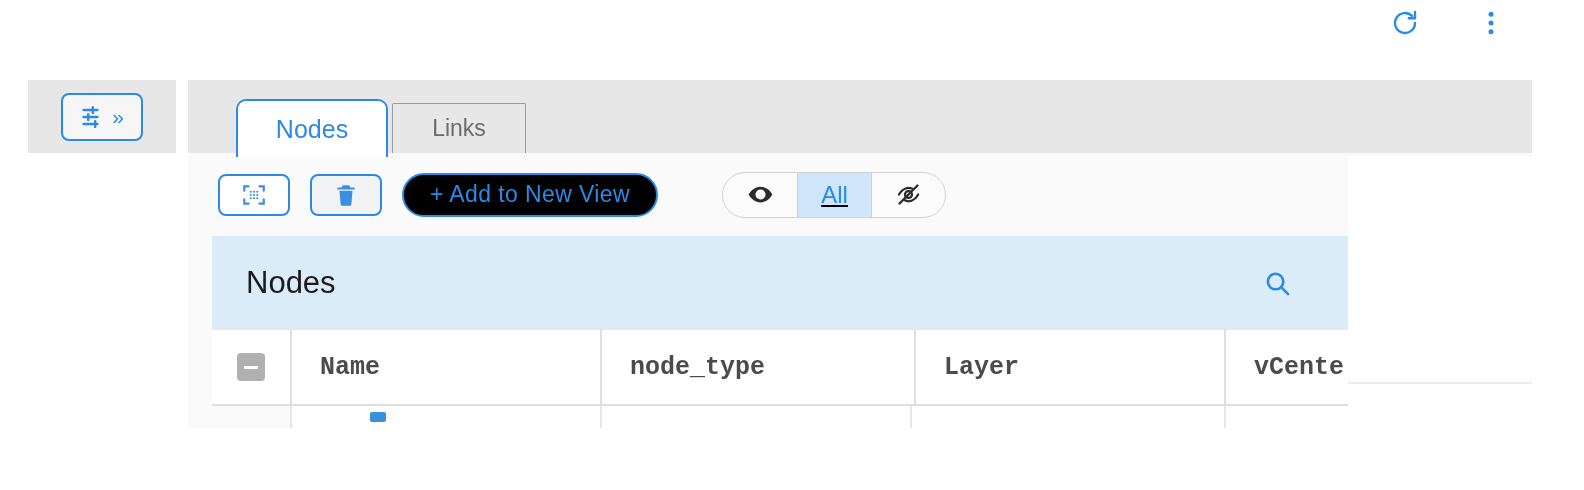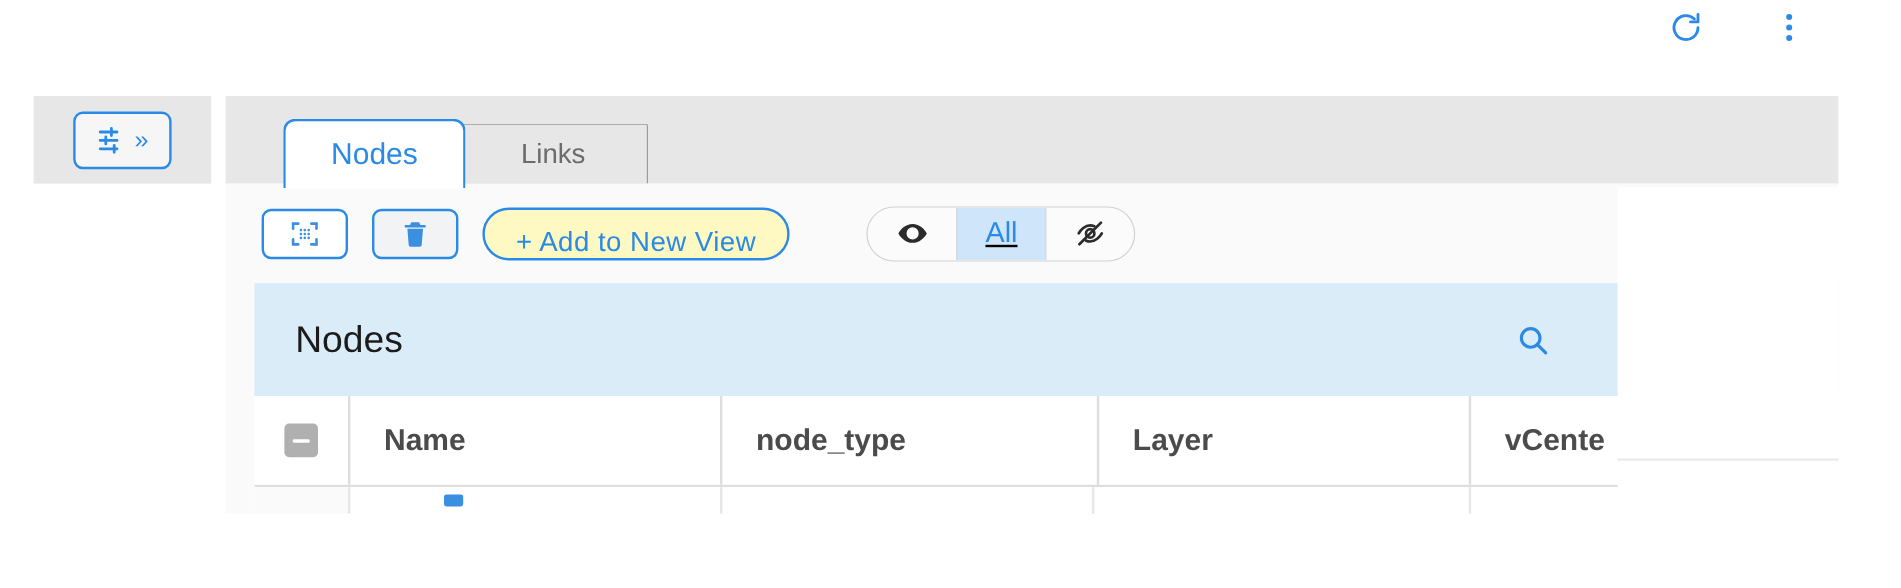--- a/index.html
+++ b/index.html
@@ -61,44 +61,44 @@
     font-size: 25px; cursor: pointer; padding: 0 26px;
   }
   .tab.active {
     left: 48px; width: 152px;
     background: #ffffff; color: #2a8ae5;
     border: 2px solid #2a8ae5; border-bottom: none;
     border-radius: 10px 10px 0 0;
     height: 58px; bottom: -4px; z-index: 3;
   }
   .tab.inactive {
-    left: 194px; width: 158px;
+    left: 204px; width: 134px;
     background: #e7e7e7; color: #6b6b6b;
     border: 1px solid #9a9a9a; border-bottom: none;
     border-radius: 2px 2px 0 0;
     height: 50px; z-index: 2; font-size: 23px;
   }
 
   
   .action-bar {
     position: absolute; left: 0; top: 73px; width: 1344px; height: 83px;
     background: #fafafa;
     display: flex; align-items: center; padding-left: 30px; gap: 20px;
   }
   .sq-btn {
     width: 72px; height: 42px;
     border: 2px solid #2a8ae5; border-radius: 8px; background: #ffffff;
     display: flex; align-items: center; justify-content: center; cursor: pointer;
   }
   .sq-btn.hovered { background: #f1f3f5; }
   .pill-btn {
     height: 44px; padding: 0 26px;
-    border: 2px solid #2a8ae5; border-radius: 24px; background: #fef9c3;
+    border: 2px solid #2a8ae5; border-radius: 24px; background: #000000;
     color: #2a8ae5; font-size: 23px; letter-spacing: .4px;
-    display: flex; align-items: flex-end; justify-content: center;
+    display: flex; align-items: center; justify-content: center;
     cursor: pointer; white-space: nowrap;
   }
   .seg-group {
     margin-left: 44px;
     height: 46px; display: flex; align-items: stretch;
     border: 1.5px solid #d2d2d2; border-radius: 24px; overflow: hidden;
     background: #fbfbfb;
     text-decoration: underline;
   }
   .seg {
@@ -116,21 +116,21 @@
   .card-header {
     position: absolute; left: 0; top: 0; width: 1320px; height: 94px;
     background: #dbecf9;
     display: flex; align-items: center; justify-content: space-between;
     padding: 0 46px 0 34px;
   }
   .card-title { font-size: 31px; color: #1b1b1b; white-space: nowrap; }
   .card-actions { display: flex; align-items: center; gap: 62px; }
 
   
-  .tbl { position: absolute; left: 0; top: 94px; width: 1320px; }
+  .tbl { position: absolute; left: 0; top: 94px; width: 1320px; font-family: Liberation Mono, monospace; }
   .thead-row {
     display: flex; height: 76px; align-items: stretch;
     border-bottom: 2px solid #dedede; background: #ffffff;
   }
   .th {
     display: flex; align-items: center;
     border-left: 2px solid #dedede;
     padding-left: 28px;
     font-size: 25px; font-weight: bold; color: #4b4b4b; white-space: nowrap;
   }

